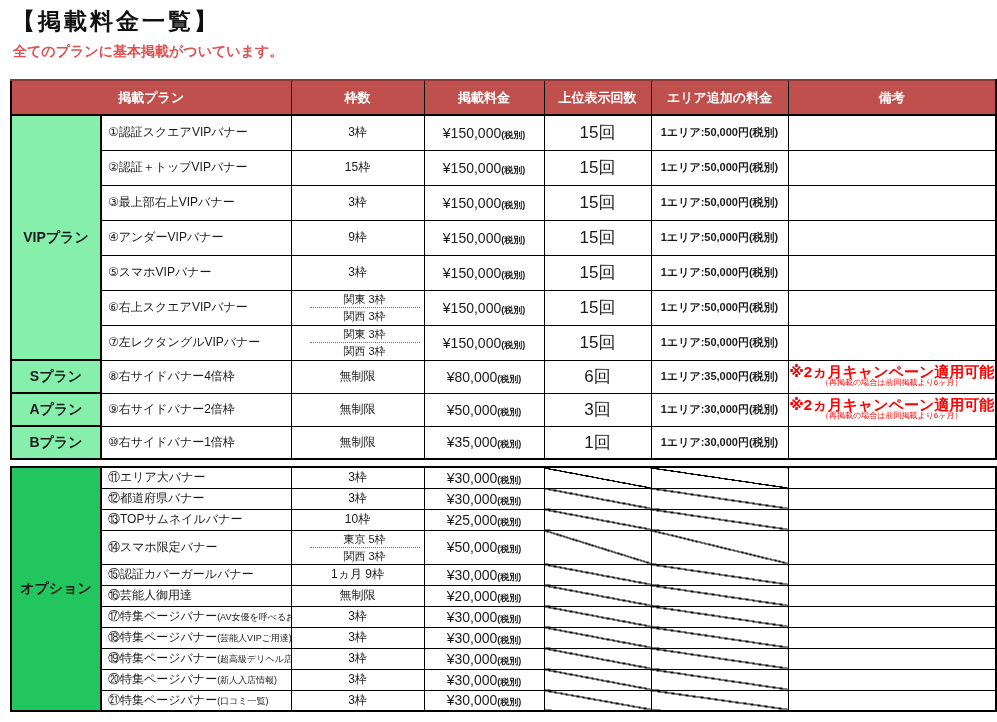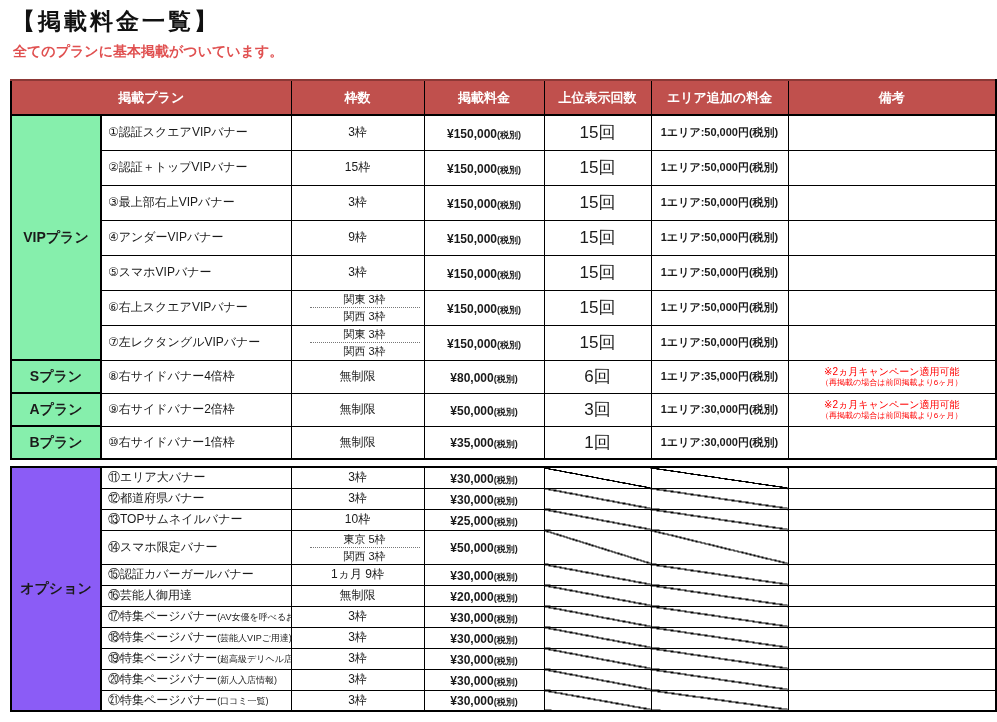--- a/index.html
+++ b/index.html
@@ -37,41 +37,41 @@
   
   tr.vip{height:35px;}
   tr.sab{height:33px;}
   tr.opt{height:21px;}
   tr.opt-split{height:32px;}
   
   td.cat{
     background:#86efac;font-size:14px;font-weight:bold;text-align:center;
     border:2px solid #000;
   }
-  td.cat-opt{background:#8b5cf6;}
+  td.cat-opt{background:#22c55e;}
   
   td.plan{font-size:12px;text-align:left;padding-left:6px;white-space:nowrap;}
   .plan-sub{font-size:9px;}
   
   td.waku{font-size:12px;text-align:center;white-space:nowrap;}
   td.waku-split{text-align:center;vertical-align:middle;}
   td.waku-split .half{font-size:11px;line-height:16px;height:16px;}
   td.waku-split .half.top{border-bottom:1px dotted #777;margin:0 4px 0 18px;}
   td.waku-split .half.bot{margin-left:14px;}
   
   td.price{text-align:center;white-space:nowrap;}
-  td.price .yen{font-size:12px;font-weight:bold;}
+  td.price .yen{font-size:14px;font-weight:normal;}
   td.price .tax{font-size:9px;font-weight:bold;}
   
   td.times{font-size:17px;text-align:center;white-space:nowrap;}
   
   td.area{font-size:11px;font-weight:bold;text-align:center;white-space:nowrap;}
   
   td.remark{text-align:center;}
-  .remark-main{font-size:10px;font-weight:normal;color:#ff0000;line-height:12px;}
+  .remark-main{font-size:15px;font-weight:bold;color:#ff0000;line-height:12px;}
   .remark-sub{font-size:8px;color:#ff0000;line-height:10px;}
   
   td.slash{
     background-image:linear-gradient(to top right,
       transparent calc(50% - 0.7px),#000 calc(50% - 0.7px),
       #000 calc(50% + 0.7px),transparent calc(50% + 0.7px));
   }
   .gap{height:6px;}
 </style>
 </head>

